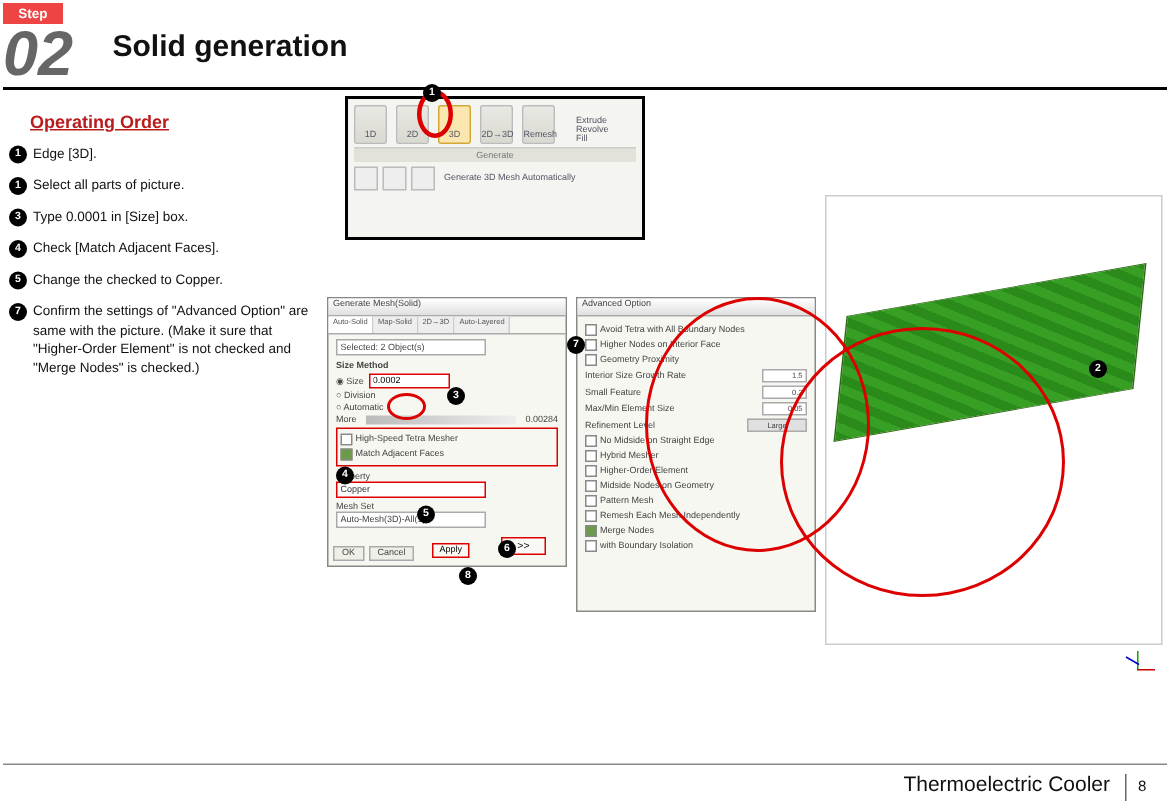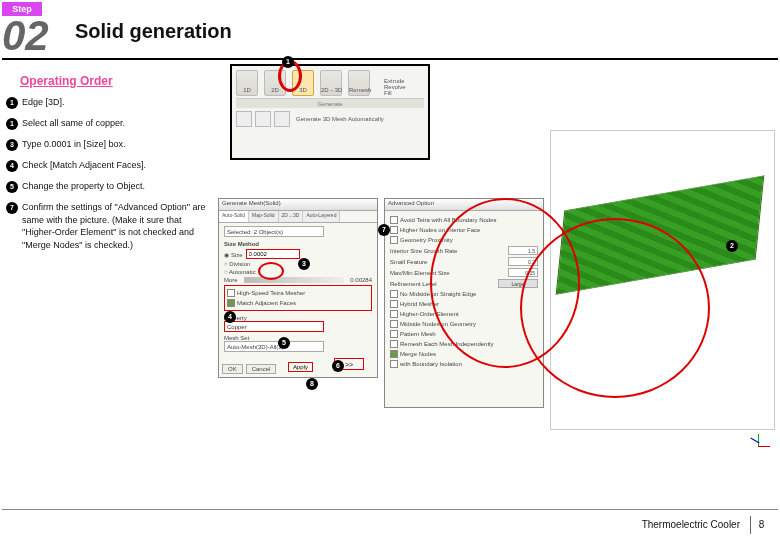--- a/index.html
+++ b/index.html
@@ -1,23 +1,23 @@
 <!DOCTYPE html>
 <html><head>
 <meta charset="utf-8">
 <style>
   * { box-sizing: border-box; margin: 0; padding: 0; }
   body { width: 780px; height: 540px; background: #fff; font-family: Arial, sans-serif; position: relative; overflow: hidden; }
   
-  .step-tag { position: absolute; top: 2px; left: 2px; width: 40px; height: 14px; background: #d946ef; color: #fff; font-size: 9px; font-weight: bold; text-align: center; line-height: 14px; }
+  .step-tag { position: absolute; top: 2px; left: 2px; width: 40px; height: 14px; background: #ef4444; color: #fff; font-size: 9px; font-weight: bold; text-align: center; line-height: 14px; }
   .step-num { position: absolute; top: 14px; left: 2px; width: 62px; height: 44px; font-size: 42px; font-weight: bold; color: #666; font-style: italic; line-height: 44px; }
   .step-title { position: absolute; top: 20px; left: 75px; font-size: 20px; font-weight: bold; color: #111; }
   .under { position: absolute; top: 58px; left: 2px; width: 776px; height: 2px; background: #000; }
   
-  .op-order { position: absolute; top: 74px; left: 20px; font-size: 12px; font-weight: bold; text-decoration: underline; color: #ec4899; }
+  .op-order { position: absolute; top: 74px; left: 20px; font-size: 12px; font-weight: bold; text-decoration: underline; color: #b91c1c; }
   
   .steps { position: absolute; top: 96px; left: 6px; width: 210px; }
   .step-row { display: flex; align-items: flex-start; margin-bottom: 8px; font-size: 9px; color: #111; line-height: 1.4; }
   .bnum { width: 12px; height: 12px; border-radius: 50%; background: #000; color: #fff; font-size: 7px; font-weight: bold; text-align: center; line-height: 12px; flex-shrink: 0; margin-right: 4px; margin-top: 1px; }
   
   
   .ribbon { position: absolute; top: 64px; left: 230px; width: 200px; height: 96px; border: 2px solid #000; background: #f4f4f0; }
   .ribbon-inner { padding: 4px; font-size: 7px; color: #444; }
   .rib-icons { display:flex; gap: 6px; align-items: flex-end; }
   .rib-ico { width: 22px; height: 26px; background: linear-gradient(#e9e9e4,#d9d9d0); border:1px solid #bbb; border-radius:2px; text-align:center; font-size:6px; color:#556; display:flex; flex-direction:column; justify-content:flex-end; padding-bottom:2px;}
@@ -78,21 +78,21 @@
     background: repeating-linear-gradient(45deg, #2a8a1a 0 8px, #37a024 8px 16px);
     transform: skewY(-10deg) skewX(-6deg) scaleY(0.55);
     border:1px solid #2a6a10;
   }
   .axis { position:absolute; bottom:88px; right:10px; width:24px; height:24px; }
   .axis .x{ position:absolute; left:12px; top:18px; width:12px; height:1px; background:#c00;}
   .axis .y{ position:absolute; left:12px; top:6px; width:1px; height:12px; background:#0a0;}
   .axis .z{ position:absolute; left:4px; top:12px; width:10px; height:1px; background:#00c; transform:rotate(30deg);}
   
   .hr-bot { position:absolute; left:2px; bottom:30px; width:776px; height:1px; background:#888;}
-  .ftr { position:absolute; right:40px; bottom:10px; font-size:10px; color:#111;}
+  .ftr { position:absolute; right:40px; bottom:10px; font-size:14px; color:#111;}
   .pg { position:absolute; right:8px; bottom:6px; width:22px; height:18px; border-left:1px solid #666; text-align:center; font-size:10px; line-height:18px; color:#111;}
   
   .hi-speed-box { border:1px solid #d00; padding:1px 2px; margin-top:2px;}
 </style>
 </head>
 <body>
 
 <div class="step-tag">Step</div>
 <div class="step-num">02</div>
 <div class="step-title">Solid generation</div>
@@ -100,33 +100,33 @@
 
 <div class="op-order">Operating Order</div>
 
 <div class="steps">
   <div class="step-row">
       <span class="bnum">1</span>
       <span>Edge [3D].</span>
     </div>
   <div class="step-row">
       <span class="bnum">1</span>
-      <span>Select all same of copper.</span>
+      <span>Select all parts of picture.</span>
     </div>
   <div class="step-row">
       <span class="bnum">3</span>
       <span>Type 0.0001 in [Size] box.</span>
     </div>
   <div class="step-row">
       <span class="bnum">4</span>
       <span>Check [Match Adjacent Faces].</span>
     </div>
   <div class="step-row">
       <span class="bnum">5</span>
-      <span>Change the property to Object.</span>
+      <span>Change the checked to Copper.</span>
     </div>
   <div class="step-row">
       <span class="bnum">7</span>
       <span>Confirm the settings of "Advanced Option" are same with the picture. (Make it sure that "Higher-Order Element" is not checked and "Merge Nodes" is checked.)</span>
     </div>
 </div>
 
 <div class="ribbon">
  <div class="ribbon-inner">
    <div class="rib-icons">

